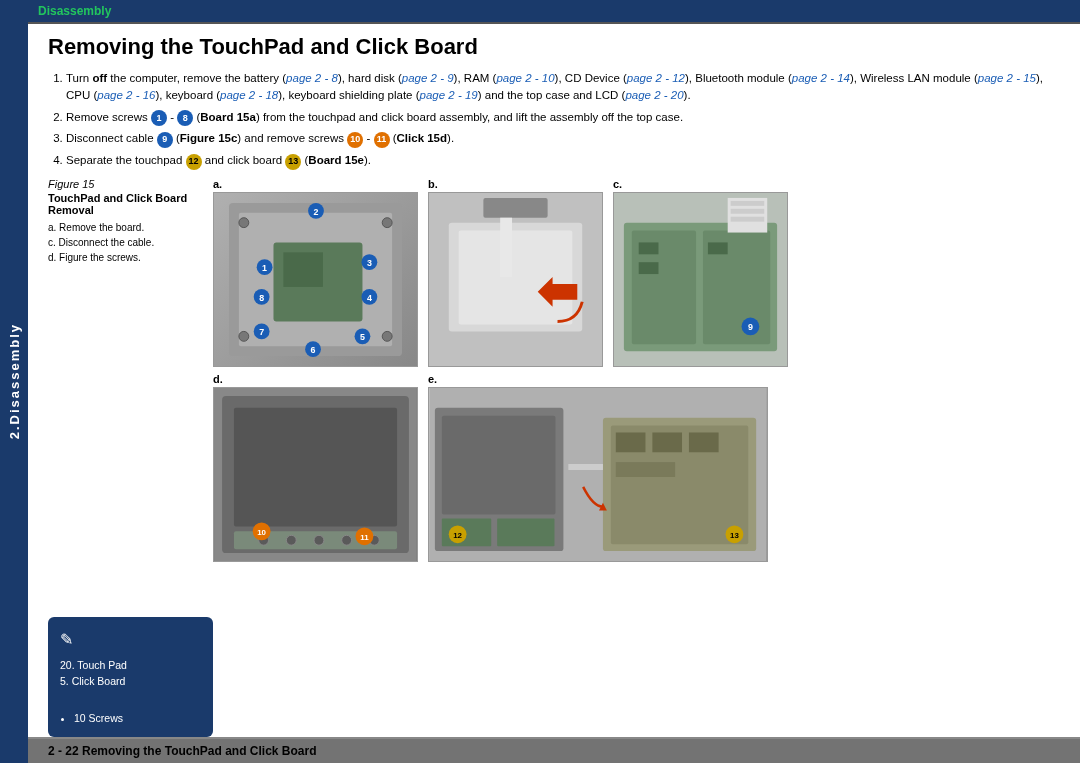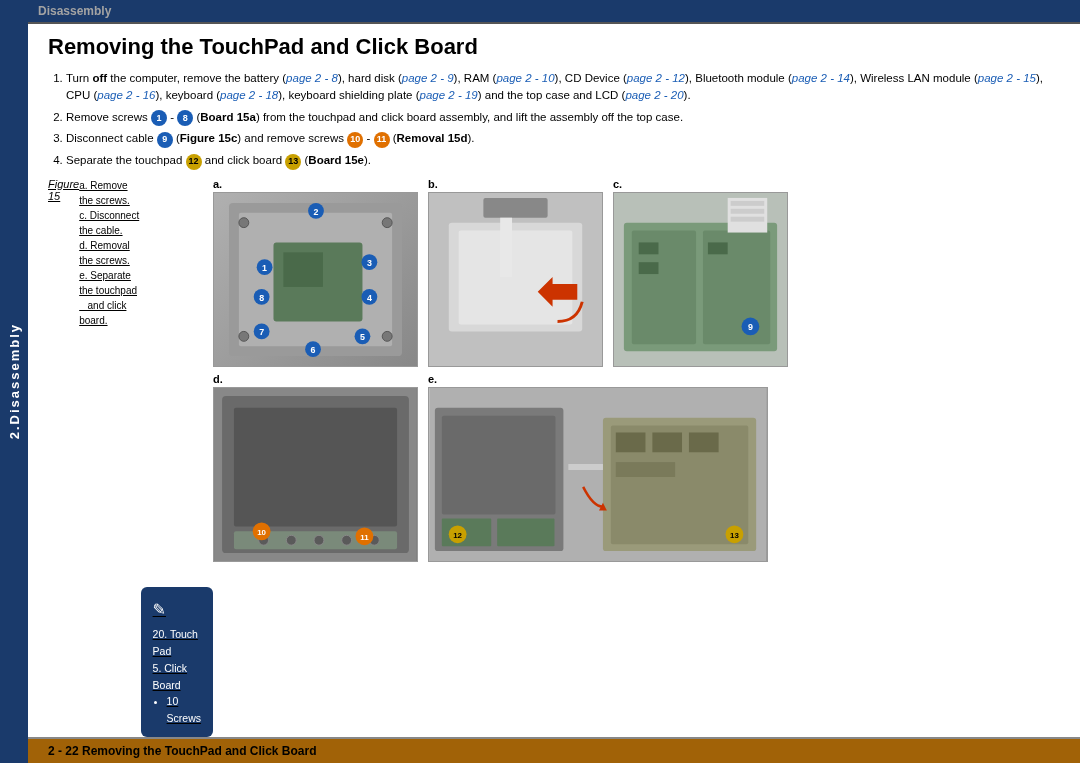--- a/index.html
+++ b/index.html
@@ -35,21 +35,21 @@
     
     .main {
       flex: 1;
       display: flex;
       flex-direction: column;
     }
 
     
     .header-bar {
       background: #1a3a6b;
-      color: #a3a3a3;
+      color: #22c55e;
       padding: 4px 10px;
       font-size: 12px;
       font-weight: bold;
       border-bottom: 2px solid #555;
     }
 
     
     .content {
       flex: 1;
       padding: 10px 20px 0 20px;
@@ -104,22 +104,21 @@
       gap: 0;
       flex: 1;
       margin-top: 4px;
     }
 
     
     .figure-left {
       width: 165px;
       flex-shrink: 0;
       display: flex;
-      flex-direction: row;
-      text-decoration: underline;
+      flex-direction: column;
     }
 
     .figure-label {
       font-style: italic;
       font-size: 11px;
       margin-bottom: 2px;
       color: #000;
     }
     .figure-title {
       font-size: 11px;
@@ -144,21 +143,21 @@
       margin-top: auto;
       min-height: 90px;
     }
     .note-box .pencil-icon {
       font-size: 16px;
       display: block;
       margin-bottom: 4px;
     }
     .note-box ul {
       padding-left: 14px;
-      margin-top: 0;
+      margin-top: 20px;
     }
 
     
     .figure-right {
       flex: 1;
       display: flex;
       flex-direction: column;
       gap: 6px;
     }
 
@@ -214,21 +213,21 @@
     }
     
     .img-e {
       width: 340px;
       height: 175px;
       background: linear-gradient(135deg, #c0c0c0, #9a9a9a);
     }
 
     
     .footer {
-      background: #a16207;
+      background: #737373;
       border-top: 2px solid #888;
       padding: 5px 20px;
       font-size: 12px;
       font-weight: bold;
       color: #000;
     }
 
     
     .fig-img svg {
       width: 100%;
@@ -254,37 +253,37 @@
 
     <div class="instructions">
       <ol>
         <li>
           Turn <strong>off</strong> the computer, remove the battery (<a class="page-ref">page 2 - 8</a>), hard disk (<a class="page-ref">page 2 - 9</a>), RAM (<a class="page-ref">page 2 - 10</a>), CD Device (<a class="page-ref">page 2 - 12</a>), Bluetooth module (<a class="page-ref">page 2 - 14</a>), Wireless LAN module (<a class="page-ref">page 2 - 15</a>), CPU (<a class="page-ref">page 2 - 16</a>), keyboard (<a class="page-ref">page 2 - 18</a>), keyboard shielding plate (<a class="page-ref">page 2 - 19</a>) and the top case and LCD (<a class="page-ref">page 2 - 20</a>).
         </li>
         <li>
           Remove screws <span class="num-badge badge-blue">1</span> - <span class="num-badge badge-blue">8</span> (<strong>Board 15a</strong>) from the touchpad and click board assembly, and lift the assembly off the top case.
         </li>
         <li>
-          Disconnect cable <span class="num-badge badge-blue">9</span> (<strong>Figure 15c</strong>) and remove screws <span class="num-badge badge-orange">10</span> - <span class="num-badge badge-orange">11</span> (<strong>Removal 15d</strong>).
+          Disconnect cable <span class="num-badge badge-blue">9</span> (<strong>Figure 15c</strong>) and remove screws <span class="num-badge badge-orange">10</span> - <span class="num-badge badge-orange">11</span> (<strong>Click 15d</strong>).
         </li>
         <li>
           Separate the touchpad <span class="num-badge badge-yellow">12</span> and click board <span class="num-badge badge-yellow">13</span> (<strong>Board 15e</strong>).
         </li>
       </ol>
     </div>
 
     <div class="figure-area">
 
       <div class="figure-left">
         <div class="figure-label"><em>Figure 15</em></div>
+        <div class="figure-title">TouchPad and Click Board Removal</div>
         <div class="figure-captions">
-          <div>a. Remove the screws.</div>
+          <div>a. Remove the board.</div>
           <div>c. Disconnect the cable.</div>
-          <div>d. Removal the screws.</div>
-          <div>e. Separate the touchpad<br>&nbsp;&nbsp;&nbsp;and click board.</div>
+          <div>d. Figure the screws.</div>
         </div>
 
         <div class="note-box">
           <span class="pencil-icon">✎</span>
           <div>20. Touch Pad</div>
           <div>5. Click Board</div>
           <ul>
             <li>10 Screws</li>
           </ul>
         </div>

